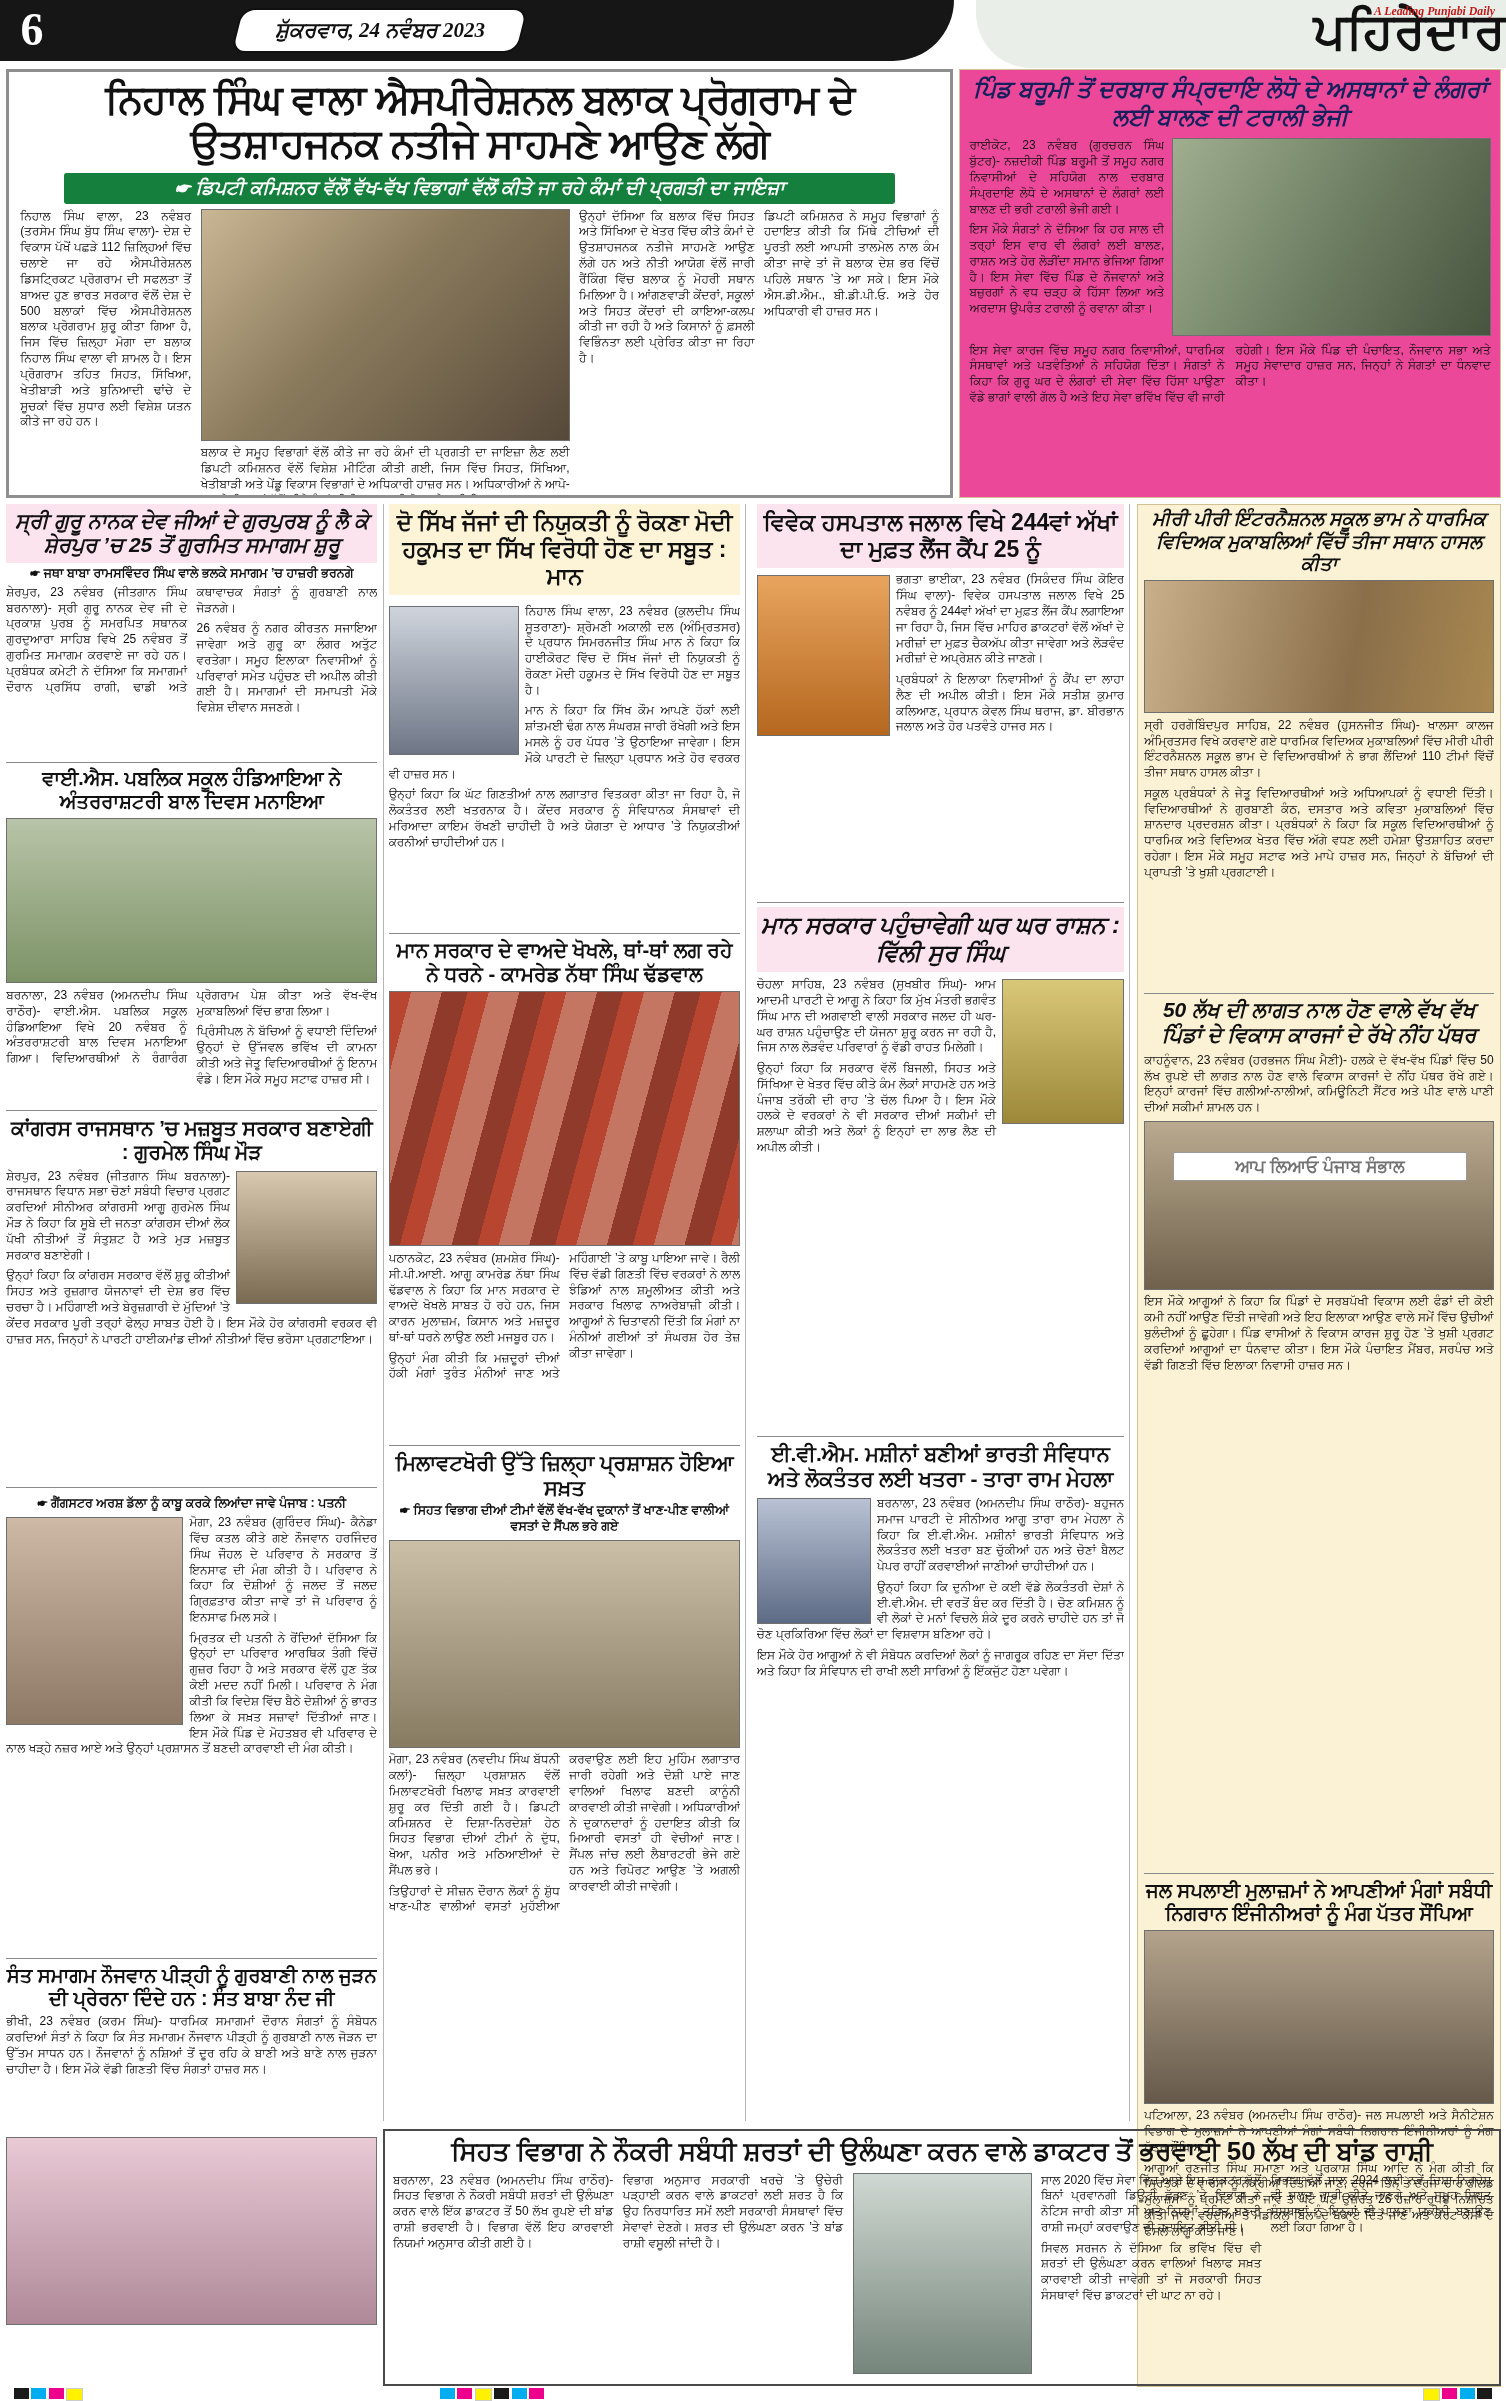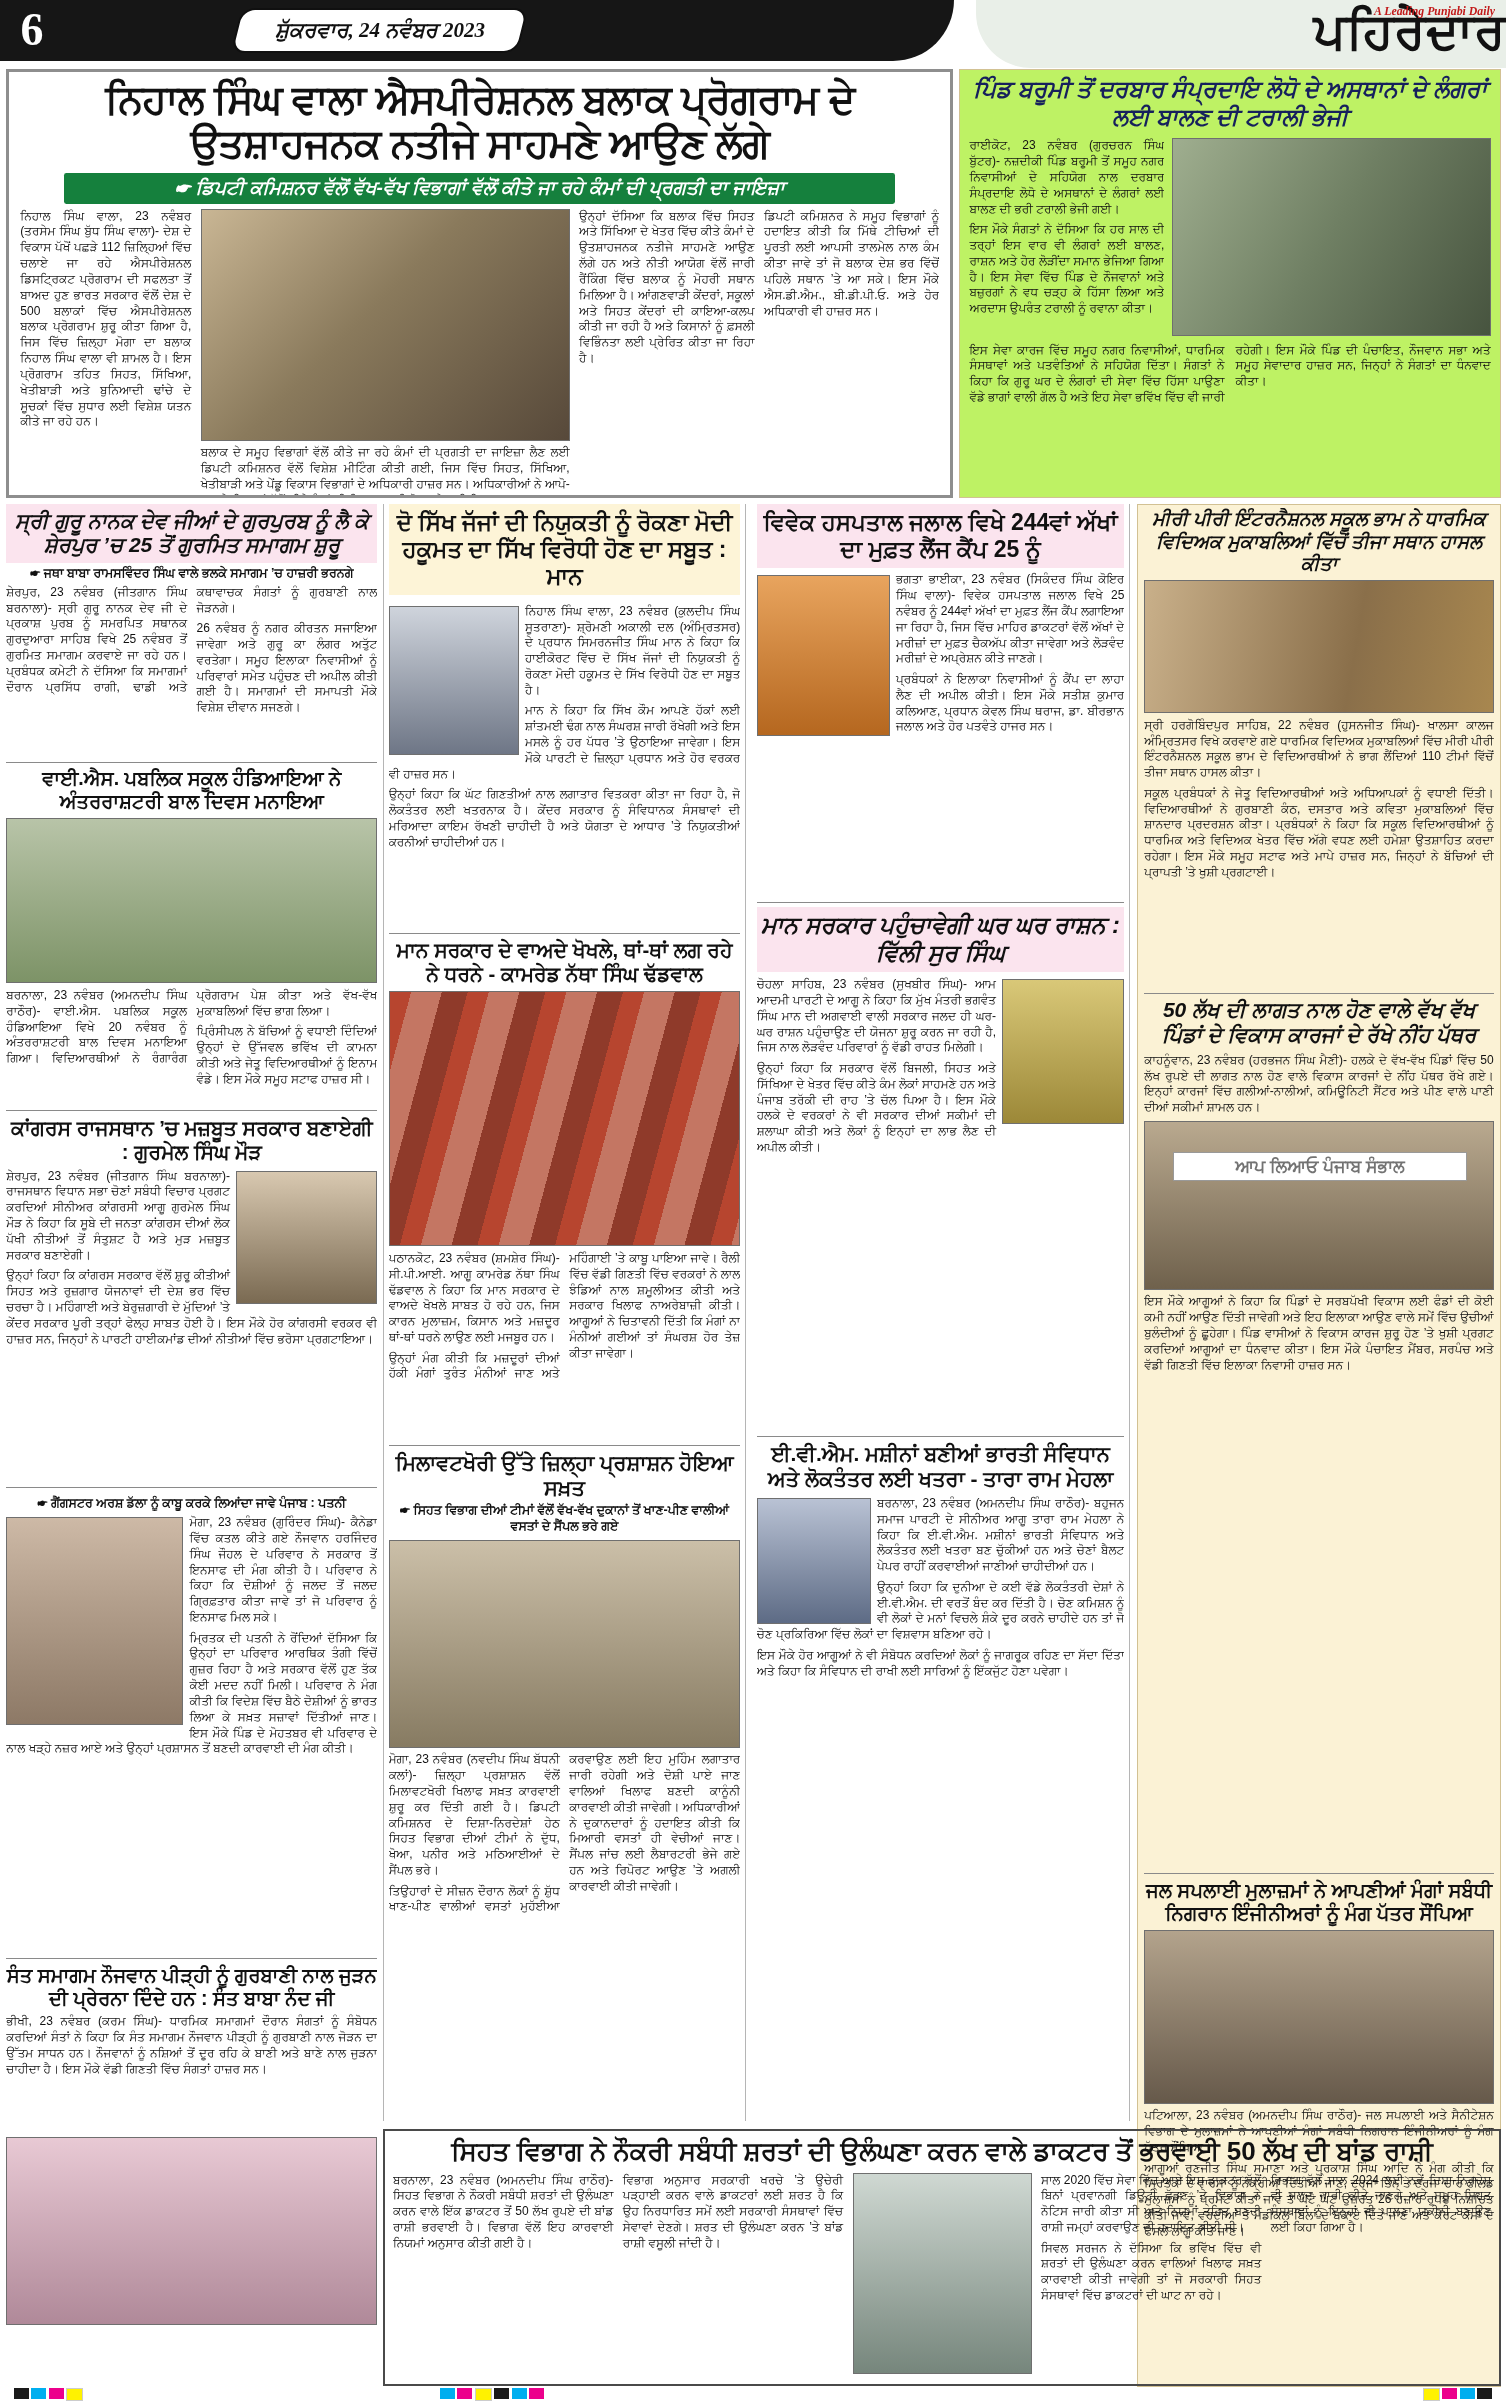--- a/index.html
+++ b/index.html
@@ -34,21 +34,21 @@
         padding:4.7px 11px;overflow:hidden;}
   .lead-headline{font-size:40px;font-weight:bold;text-align:center;line-height:1.12;letter-spacing:-0.8px;}
   .lead-sub{margin:6.3px 44px 4.7px 44px;background:#15803d;color:#fff;font-style:italic;font-weight:bold;
         font-size:19px;text-align:center;padding:4.7px 0;border-radius:2.4px;}
   .lead-body{display:flex;gap:9.4px;height:305px;overflow:hidden;}
   .lead-c1{width:171px;}
   .lead-cphoto{width:369px;}
   .lead-c3,.lead-c4{flex:1;}
   .photo-meeting{width:369px;height:232px;background:linear-gradient(135deg,#c9b694,#8a7a5c 45%,#57493a);}
   
-  .trolley{left:959px;top:69px;width:542px;height:429px;background:#bef264;border:1.6px solid #d2c193;
+  .trolley{left:959px;top:69px;width:542px;height:429px;background:#ec4899;border:1.6px solid #d2c193;
         padding:6.3px 9.4px;overflow:hidden;}
   .trolley-h{color:#16205c;font-size:23.6px;font-style:italic;}
   .trolley-row{display:flex;gap:7.9px;margin-top:6.3px;}
   .trolley-txt{width:195px;overflow:hidden;height:198px;}
   .photo-trolley{flex:1;height:198px;background:linear-gradient(120deg,#9fae8f,#6f7f63 50%,#47543f);}
   .trolley-bottom{margin-top:6.3px;column-count:2;column-gap:11px;height:140px;overflow:hidden;}
   
   .colA{left:6.3px;top:504px;width:371px;height:1883px;}
   .colB{left:383px;top:504px;width:363px;height:1617px;border-left:0.8px solid #b5b5b5;
         border-right:0.8px solid #b5b5b5;padding:0 4.7px;}

